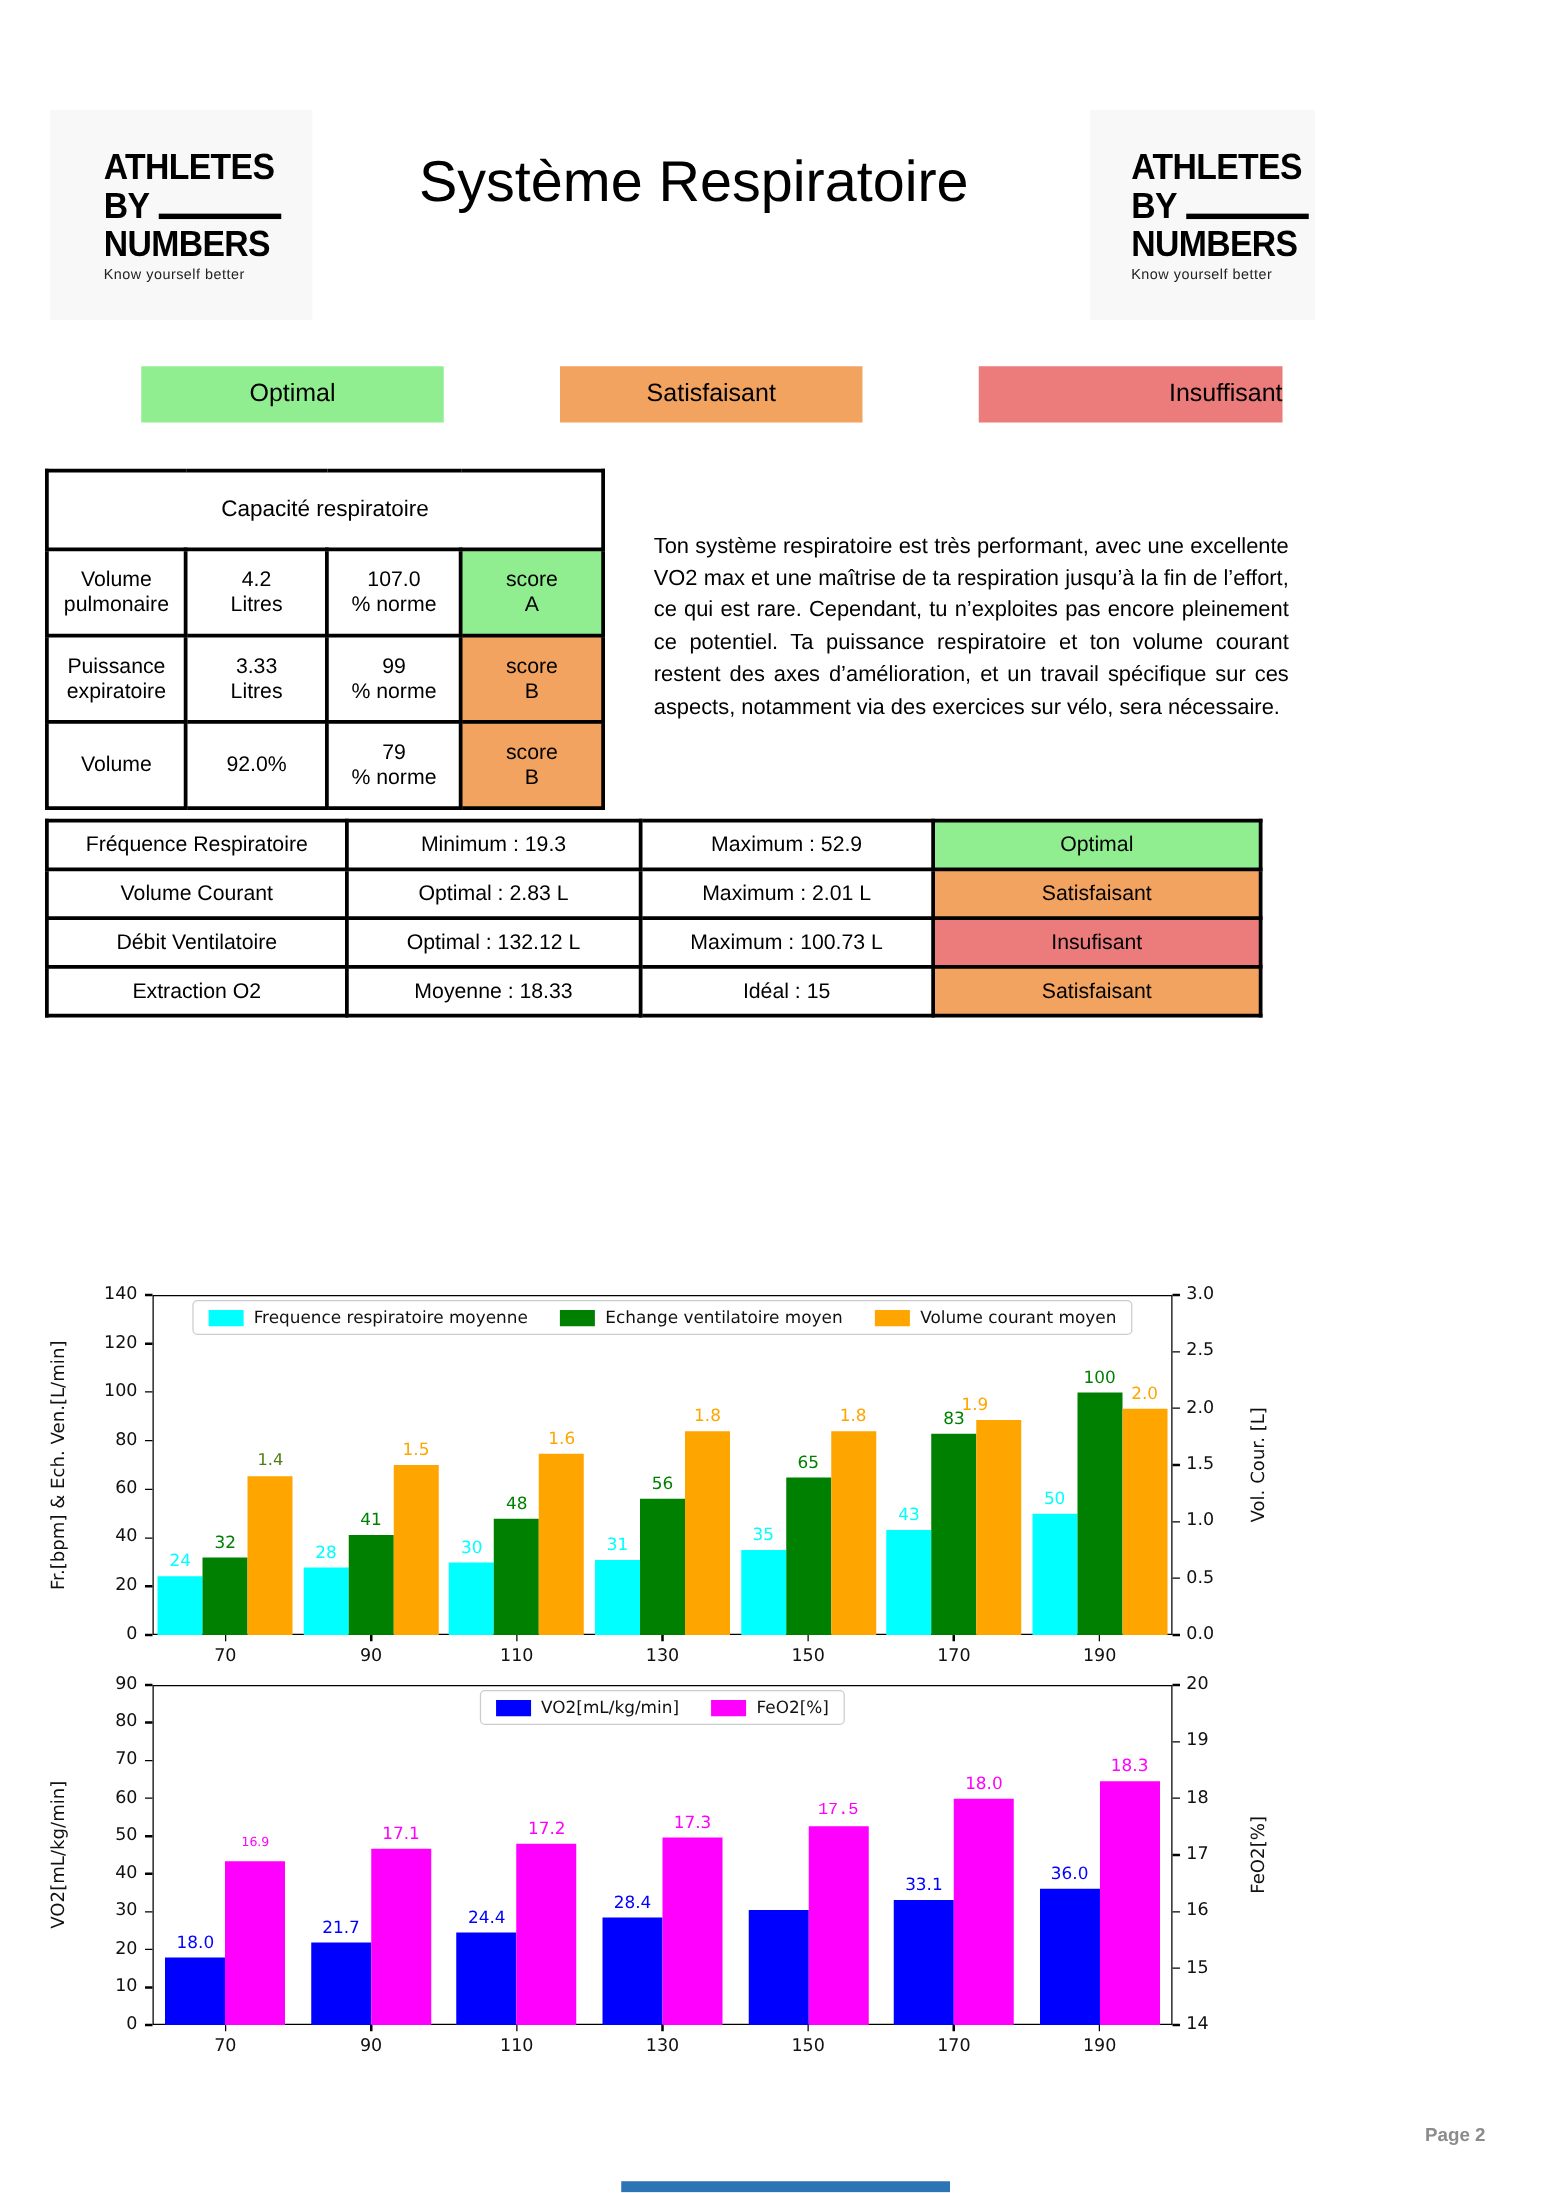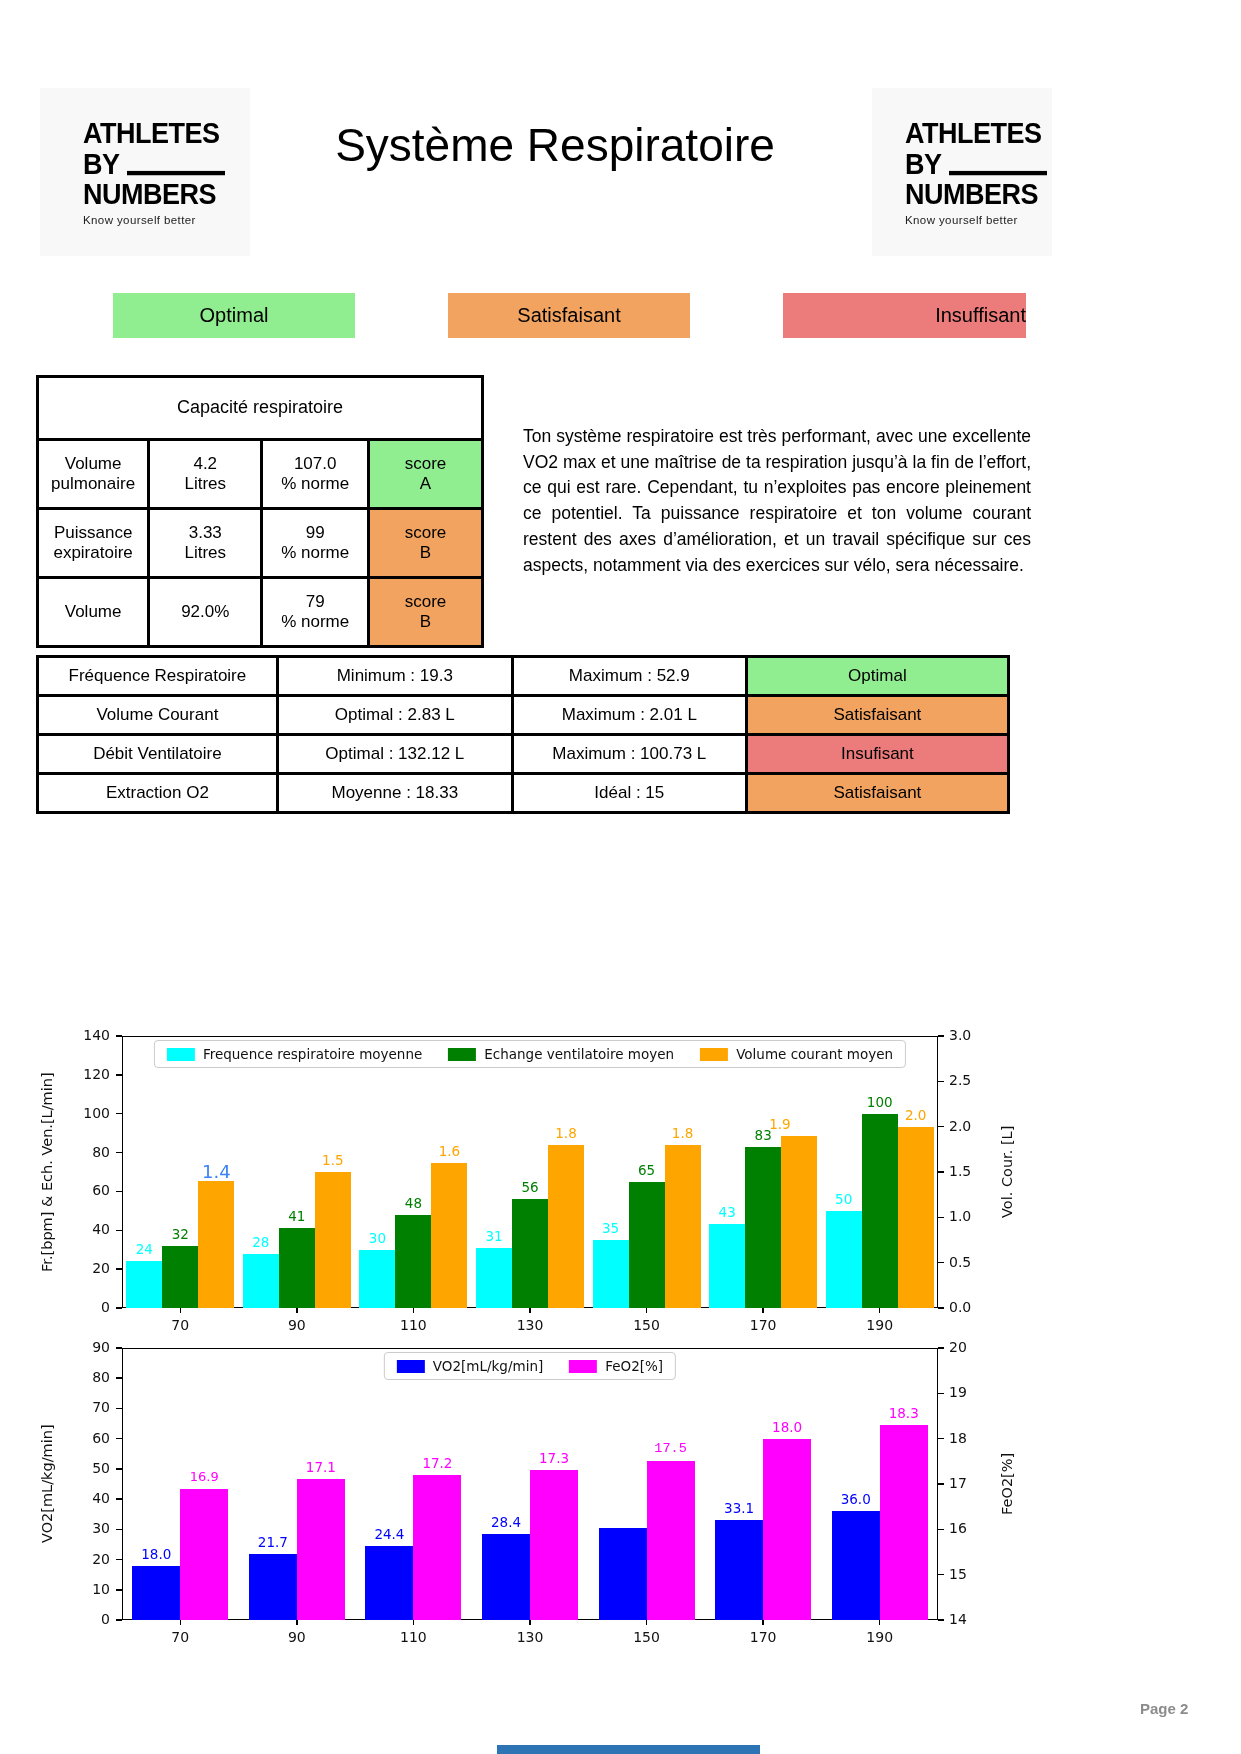--- a/index.html
+++ b/index.html
@@ -238,21 +238,21 @@
       <div style="position: absolute; left: 318.429px; top: 176.743px; width: 60px; text-align: center; font-size: 13.5px; color: rgb(0, 128, 0); z-index: 1;">48</div>
       <div style="position: absolute; left: 447px; top: 181.2px; width: 36px; height: 108.8px; background: rgb(0, 128, 0); z-index: 1;"></div>
       <div style="position: absolute; left: 435px; top: 161.2px; width: 60px; text-align: center; font-size: 13.5px; color: rgb(0, 128, 0); z-index: 1;">56</div>
       <div style="position: absolute; left: 563.571px; top: 163.714px; width: 36px; height: 126.286px; background: rgb(0, 128, 0); z-index: 1;"></div>
       <div style="position: absolute; left: 551.571px; top: 143.714px; width: 60px; text-align: center; font-size: 13.5px; color: rgb(0, 128, 0); z-index: 1;">65</div>
       <div style="position: absolute; left: 680.143px; top: 128.743px; width: 36px; height: 161.257px; background: rgb(0, 128, 0); z-index: 1;"></div>
       <div style="position: absolute; left: 668.143px; top: 108.743px; width: 60px; text-align: center; font-size: 13.5px; color: rgb(0, 128, 0); z-index: 1;">83</div>
       <div style="position: absolute; left: 796.714px; top: 95.7143px; width: 36px; height: 194.286px; background: rgb(0, 128, 0); z-index: 1;"></div>
       <div style="position: absolute; left: 784.714px; top: 75.7143px; width: 60px; text-align: center; font-size: 13.5px; color: rgb(0, 128, 0); z-index: 1;">100</div>
       <div style="position: absolute; left: 133.286px; top: 163.067px; width: 36px; height: 126.933px; background: rgb(255, 165, 0); z-index: 1;"></div>
-      <div style="position: absolute; left: 121.286px; top: 143.067px; width: 60px; text-align: center; font-size: 18px; color: #3b82f6; z-index: 1;">1.4</div>
+      <div style="position: absolute; left: 121.286px; top: 143.067px; width: 60px; text-align: center; font-size: 13px; color: #4d7c0f; z-index: 1;">1.4</div>
       <div style="position: absolute; left: 249.857px; top: 154px; width: 36px; height: 136px; background: rgb(255, 165, 0); z-index: 1;"></div>
       <div style="position: absolute; left: 237.857px; top: 134px; width: 60px; text-align: center; font-size: 13.5px; color: rgb(255, 165, 0); z-index: 1;">1.5</div>
       <div style="position: absolute; left: 366.429px; top: 144.933px; width: 36px; height: 145.067px; background: rgb(255, 165, 0); z-index: 1;"></div>
       <div style="position: absolute; left: 354.429px; top: 124.933px; width: 60px; text-align: center; font-size: 13.5px; color: rgb(255, 165, 0); z-index: 1;">1.6</div>
       <div style="position: absolute; left: 483px; top: 126.8px; width: 36px; height: 163.2px; background: rgb(255, 165, 0); z-index: 1;"></div>
       <div style="position: absolute; left: 471px; top: 106.8px; width: 60px; text-align: center; font-size: 13.5px; color: rgb(255, 165, 0); z-index: 1;">1.8</div>
       <div style="position: absolute; left: 599.571px; top: 126.8px; width: 36px; height: 163.2px; background: rgb(255, 165, 0); z-index: 1;"></div>
       <div style="position: absolute; left: 587.571px; top: 106.8px; width: 60px; text-align: center; font-size: 13.5px; color: rgb(255, 165, 0); z-index: 1;">1.8</div>
       <div style="position: absolute; left: 716.143px; top: 117.733px; width: 36px; height: 172.267px; background: rgb(255, 165, 0); z-index: 1;"></div>
       <div style="position: absolute; left: 704.143px; top: 97.7333px; width: 60px; font-size: 13.5px; color: rgb(255, 165, 0); z-index: 1;">1.9</div>
@@ -333,21 +333,21 @@
       <div style="position: absolute; left: 294.429px; top: 196.258px; width: 60px; text-align: center; font-size: 13.5px; color: rgb(0, 0, 255); z-index: 1;">24.4</div>
       <div style="position: absolute; left: 417px; top: 204.169px; width: 48px; height: 85.8311px; background: rgb(0, 0, 255); z-index: 1;"></div>
       <div style="position: absolute; left: 411px; top: 184.169px; width: 60px; text-align: center; font-size: 13.5px; color: rgb(0, 0, 255); z-index: 1;">28.4</div>
       <div style="position: absolute; left: 533.571px; top: 198.124px; width: 48px; height: 91.8756px; background: rgb(0, 0, 255); z-index: 1;"></div>
       <div style="position: absolute; left: 527.571px; top: 178.124px; width: 60px; text-align: center; font-size: 13.5px; color: rgb(0, 0, 255); z-index: 1; margin-top: 40px;">30.4</div>
       <div style="position: absolute; left: 650.143px; top: 189.964px; width: 48px; height: 100.036px; background: rgb(0, 0, 255); z-index: 1;"></div>
       <div style="position: absolute; left: 644.143px; top: 169.964px; width: 60px; text-align: center; font-size: 13.5px; color: rgb(0, 0, 255); z-index: 1;">33.1</div>
       <div style="position: absolute; left: 766.714px; top: 181.2px; width: 48px; height: 108.8px; background: rgb(0, 0, 255); z-index: 1;"></div>
       <div style="position: absolute; left: 760.714px; top: 161.2px; width: 60px; text-align: center; font-size: 13.5px; color: rgb(0, 0, 255); z-index: 1;">36.0</div>
       <div style="position: absolute; left: 115.286px; top: 158.533px; width: 48px; height: 131.467px; background: rgb(255, 0, 255); z-index: 1;"></div>
-      <div style="position: absolute; left: 109.286px; top: 138.533px; width: 60px; text-align: center; font-size: 13px; color: rgb(255, 0, 255); z-index: 1;">16.9</div>
+      <div style="position: absolute; left: 109.286px; top: 138.533px; width: 60px; text-align: center; font-size: 10px; color: rgb(255, 0, 255); z-index: 1;">16.9</div>
       <div style="position: absolute; left: 231.857px; top: 149.467px; width: 48px; height: 140.533px; background: rgb(255, 0, 255); z-index: 1;"></div>
       <div style="position: absolute; left: 225.857px; top: 129.467px; width: 60px; text-align: center; font-size: 13.5px; color: rgb(255, 0, 255); z-index: 1;">17.1</div>
       <div style="position: absolute; left: 348.429px; top: 144.933px; width: 48px; height: 145.067px; background: rgb(255, 0, 255); z-index: 1;"></div>
       <div style="position: absolute; left: 342.429px; top: 124.933px; width: 60px; text-align: center; font-size: 13.5px; color: rgb(255, 0, 255); z-index: 1;">17.2</div>
       <div style="position: absolute; left: 465px; top: 140.4px; width: 48px; height: 149.6px; background: rgb(255, 0, 255); z-index: 1;"></div>
       <div style="position: absolute; left: 459px; top: 120.4px; width: 60px; text-align: center; font-size: 13.5px; color: rgb(255, 0, 255); z-index: 1;">17.3</div>
       <div style="position: absolute; left: 581.571px; top: 131.333px; width: 48px; height: 158.667px; background: rgb(255, 0, 255); z-index: 1;"></div>
       <div style="position: absolute; left: 575.571px; top: 111.333px; width: 60px; text-align: center; font-size: 13.5px; color: rgb(255, 0, 255); z-index: 1; font-family: Liberation Mono, monospace;">17.5</div>
       <div style="position: absolute; left: 698.143px; top: 108.667px; width: 48px; height: 181.333px; background: rgb(255, 0, 255); z-index: 1;"></div>
       <div style="position: absolute; left: 692.143px; top: 88.6667px; width: 60px; text-align: center; font-size: 13.5px; color: rgb(255, 0, 255); z-index: 1;">18.0</div>

